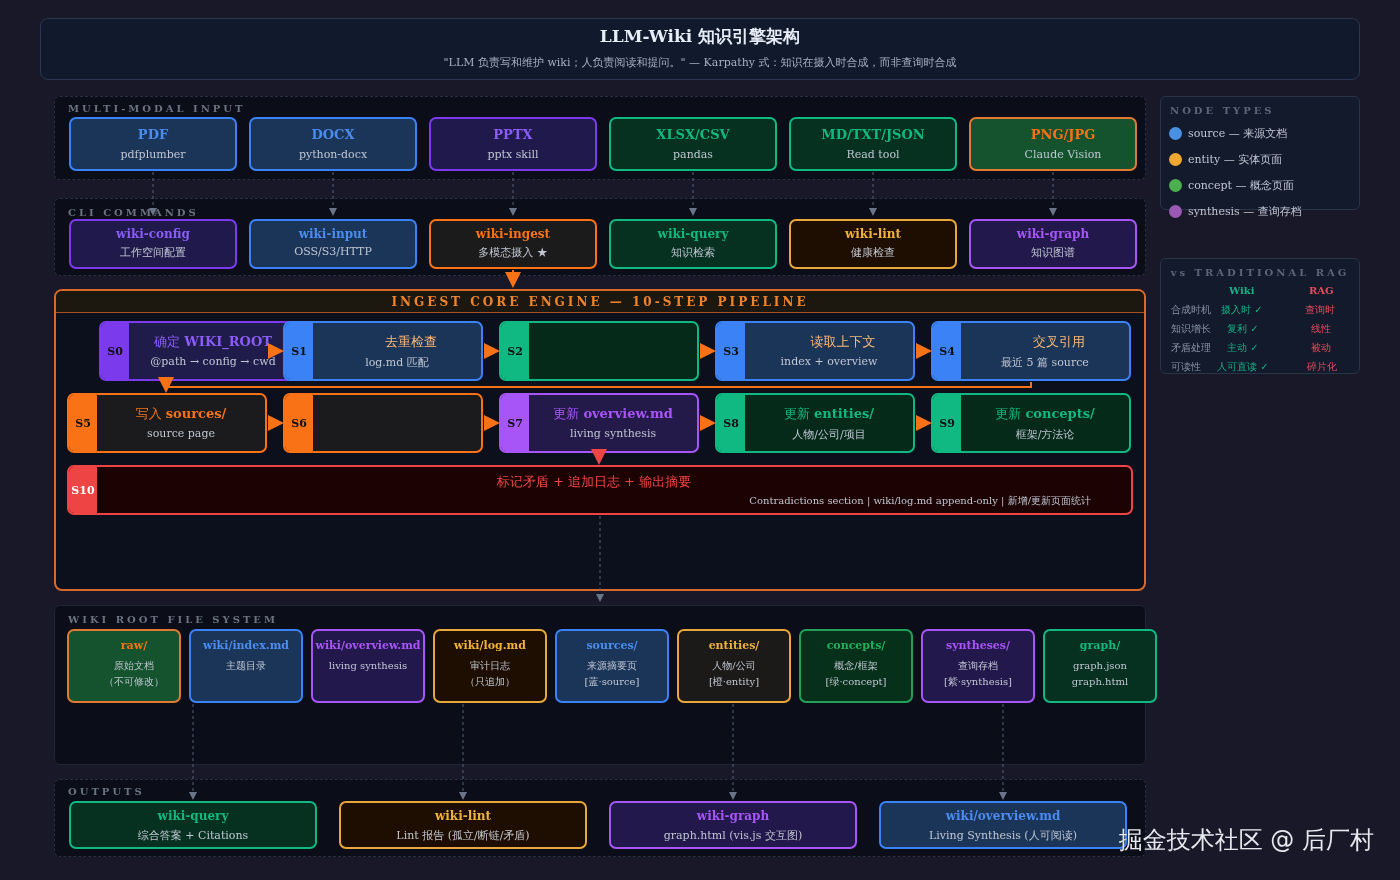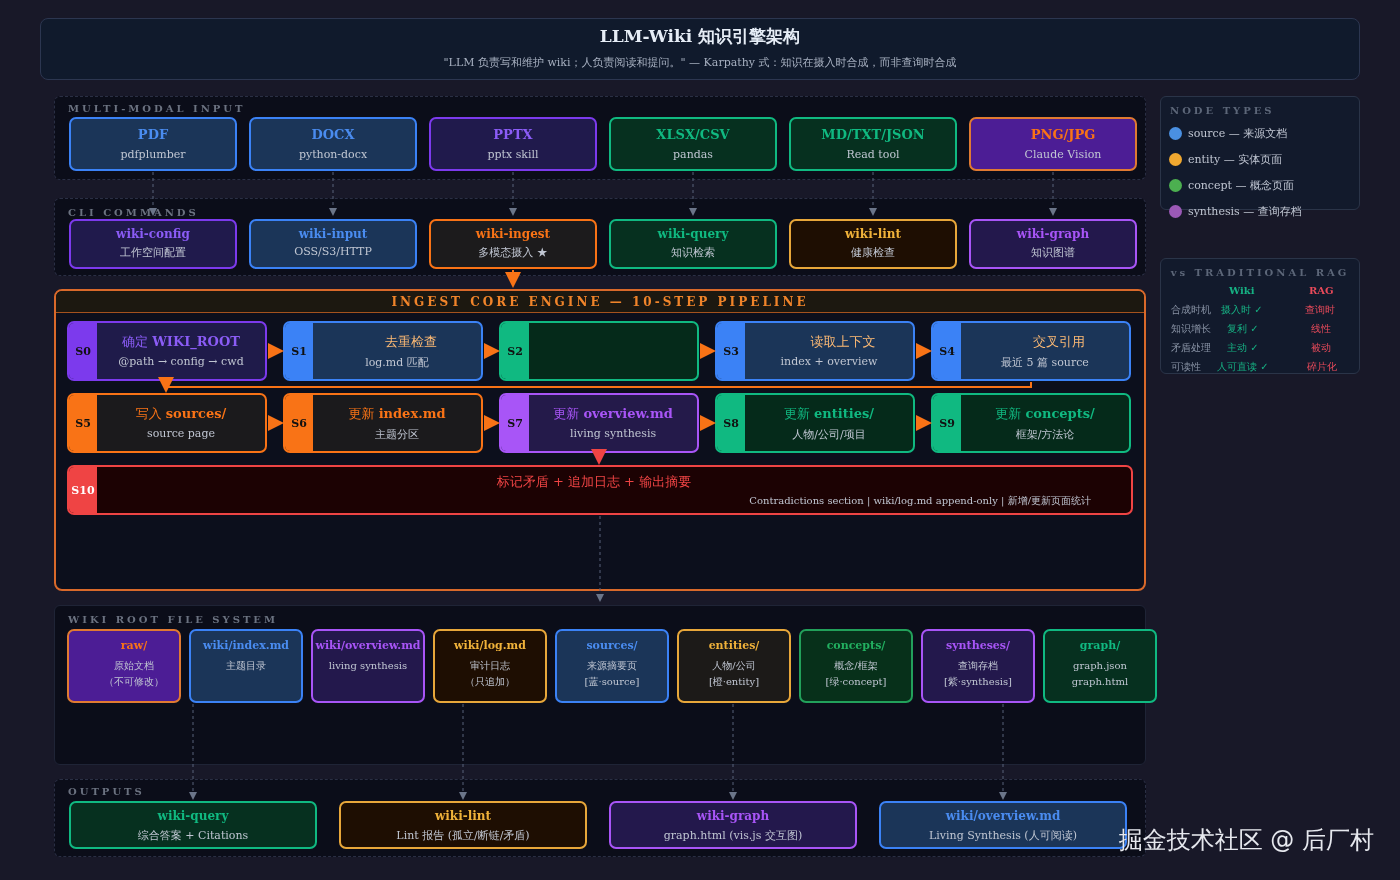--- a/index.html
+++ b/index.html
@@ -42,21 +42,21 @@
   .c-purple { border-color: #7c3aed; background: #201a4c; }
   .c-purple .t { color: #8b5cf6; }
   .c-purple2 { border-color: #a855f7; background: #23184c; }
   .c-purple2 .t { color: #a855f7; }
   .c-green { border-color: #10b981; background: #06301f; }
   .c-green .t { color: #10b981; }
   .c-orange { border-color: #f97316; background: #1c1b1c; }
   .c-orange .t { color: #f97316; }
   .c-amber { border-color: #e8a73a; background: #1e0e02; }
   .c-amber .t { color: #f0b23a; }
-  .c-orange-soft { border-color: #e07a32; background: #4c1d95; padding-left: 20px; }
+  .c-orange-soft { border-color: #e07a32; background: #14532d; padding-left: 20px; }
   .c-orange-soft .t { color: #f97316; }
 
   
   #engine {
     left: 54px; top: 289px; width: 1092px; height: 302px;
     border: 2px solid #d9692a; border-radius: 8px; background: #0c0f1c;
   }
   #engine-head {
     position: absolute; left: 0; right: 0; top: 0; height: 22px;
     background: #1c1810; border-bottom: 1px solid #a4521e;
@@ -69,21 +69,21 @@
   }
   .step .badge {
     position: absolute; left: 0; top: 0; bottom: 0; width: 28px;
     font-size: 11px; font-weight: bold; color: #111; display: flex; align-items: center; justify-content: center;
   }
   .step .body { position: absolute; left: 28px; right: 0; top: 0; bottom: 0; text-align: center; }
   .step .t { display: block; font-size: 13px; margin-top: 10px; }
   .step .t b { font-weight: bold; }
   .step .s { display: block; font-size: 11px; color: #c0c6d2; margin-top: 4px; }
 
-  .st-purple { border-color: #7c3aed; background: #1f1b4a; }
+  .st-purple { border-color: #7c3aed; background: #1f1b4a; margin-left: 32px; }
   .st-purple .badge { background: #7c3aed; }
   .st-purple .t { color: #8b5cf6; }
   .st-blue { border-color: #3b82f6; background: #1b3558; }
   .st-blue .badge { background: #3b82f6; }
   .st-blue .t { color: #fdba74; padding-left: 28px; }
   .st-green { border-color: #10b981; background: #052a1a; }
   .st-green .badge { background: #10b981; }
   .st-green .t { color: #10b981; }
   .st-orange { border-color: #f97316; background: #1b1a1c; }
   .st-orange .badge { background: #f97316; }
@@ -225,24 +225,20 @@
 
 <div class="step st-orange" style="left:67px;top:393px;width:200px;height:60px;">
   <div class="badge">S5</div>
   <div class="body">
       <span class="t"><span>写入</span> <b>sources/</b></span>
       <span class="s">source page</span>
     </div>
 </div>
 <div class="step st-orange" style="left:283px;top:393px;width:200px;height:60px;">
   <div class="badge">S6</div>
-  <div class="body">
-      <span class="t"><span>更新</span> <b>index.md</b></span>
-      <span class="s">主题分区</span>
-    </div>
 </div>
 <div class="step st-violet" style="left:499px;top:393px;width:200px;height:60px;">
   <div class="badge">S7</div>
   <div class="body">
       <span class="t"><span>更新</span> <b>overview.md</b></span>
       <span class="s">living synthesis</span>
     </div>
 </div>
 <div class="step st-green" style="left:715px;top:393px;width:200px;height:60px;">
   <div class="badge">S8</div>

